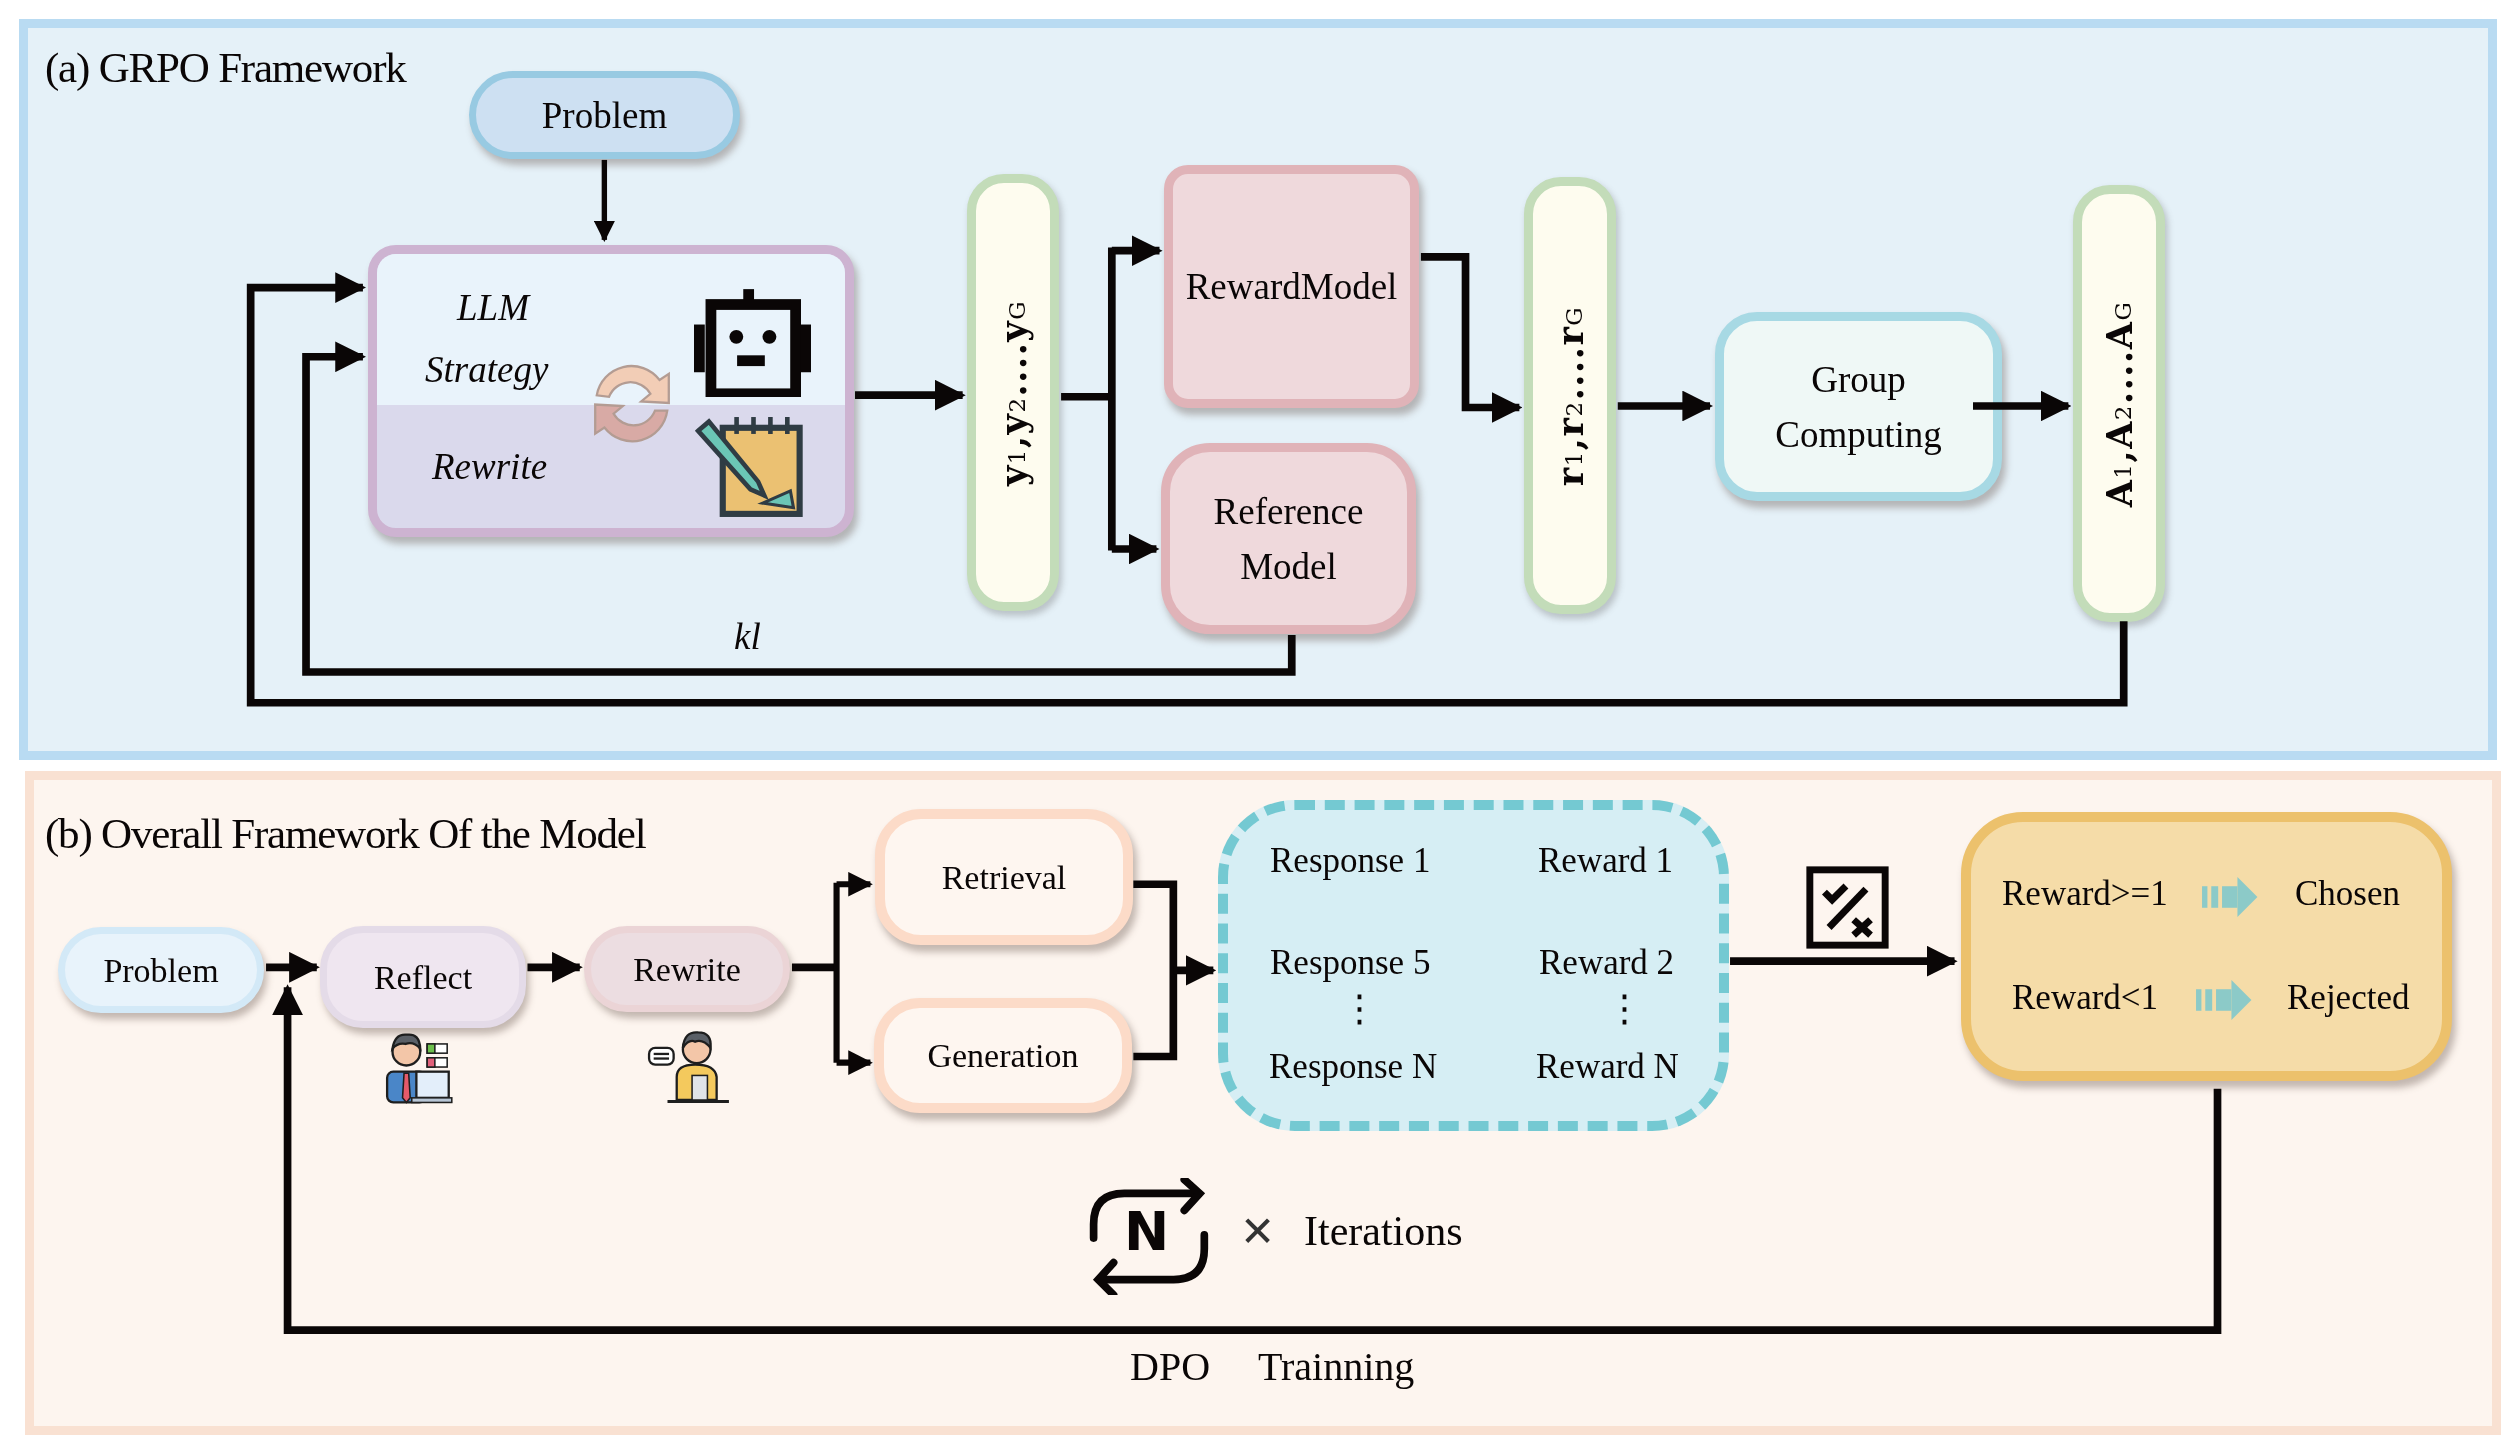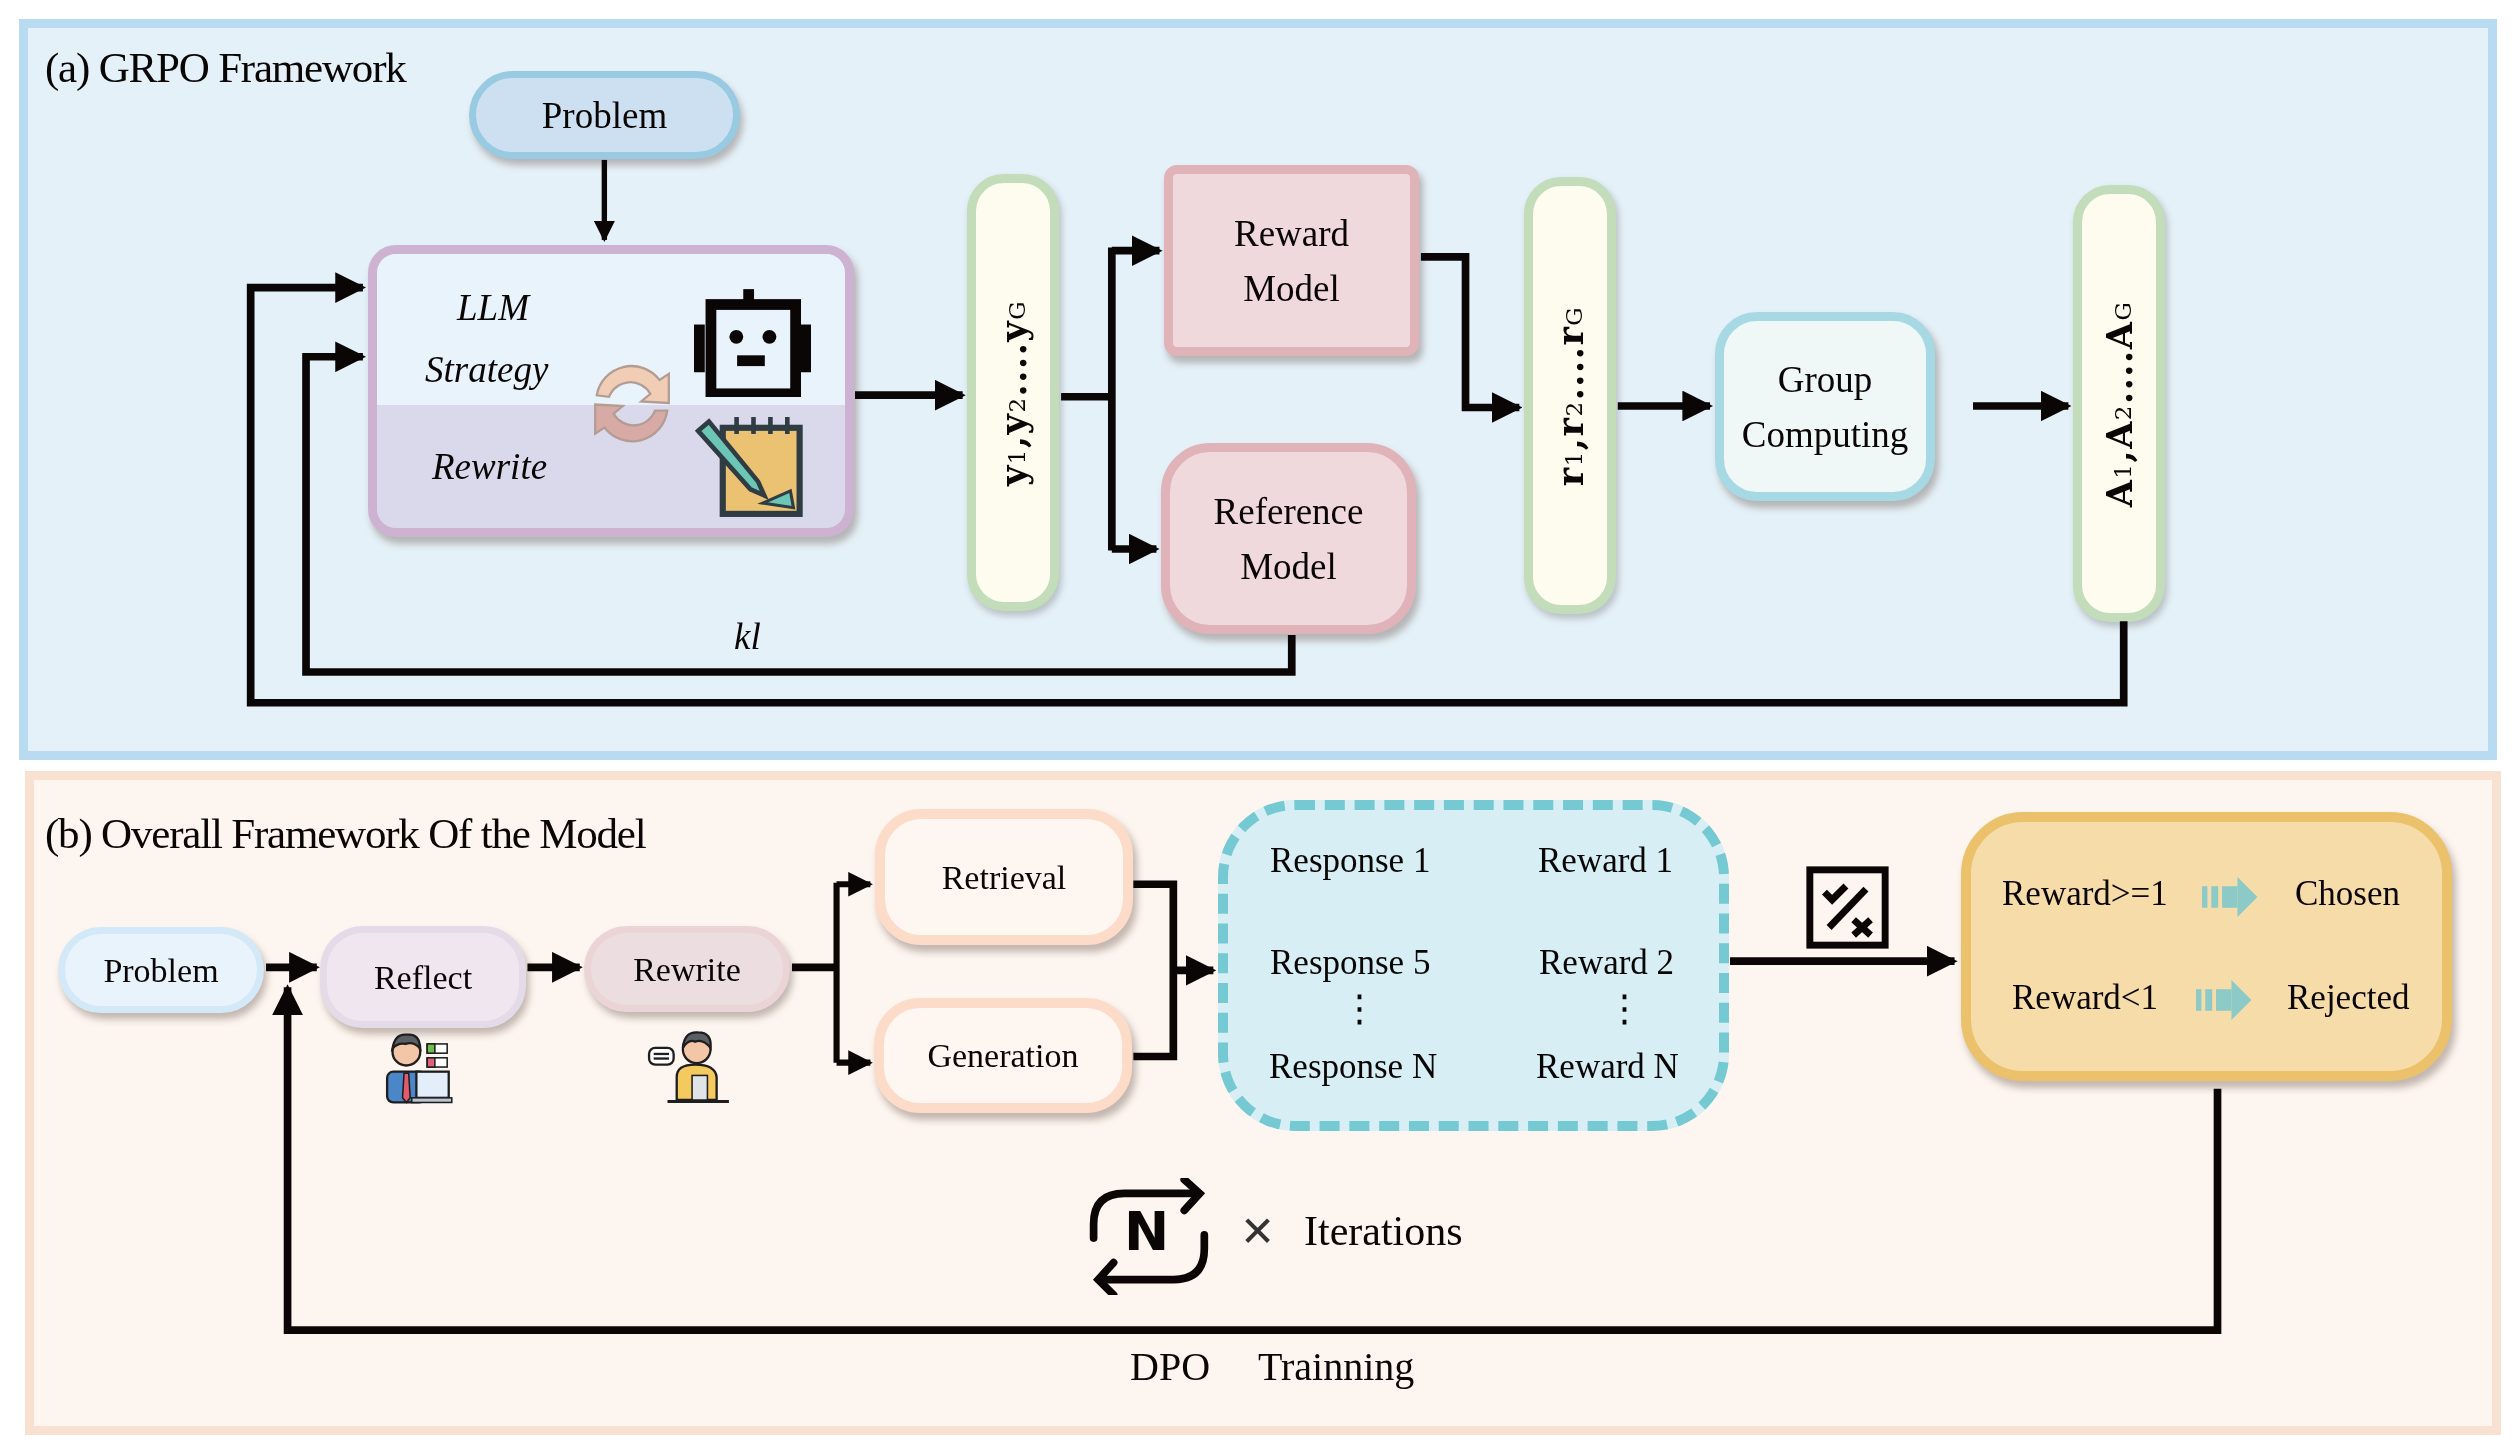--- a/index.html
+++ b/index.html
@@ -63,37 +63,37 @@
     <path d="M92 112 L128 96 L132 118 Z" fill="#6bc6b6" stroke="#2f3c44" stroke-width="4"></path>
   </svg>
 </div>
 
 <div class="pill-v" style="left:967px;top:174px;width:92px;height:437px;">
   <div class="vlabel">
     <span>y</span><sub>1</sub><span>,</span><span>y</span><sub>2</sub><span>....</span><span>y</span><sub>G</sub>
   </div>
 </div>
 
-<div class="box" style="left:1164px;top:165px;width:255px;height:191px;background:#efd9dc;border:9.2px solid #e0b3b8;border-radius:13px;flex-direction:column;">
+<div class="box" style="left:1164px;top:165px;width:255px;height:243px;background:#efd9dc;border:9.2px solid #e0b3b8;border-radius:24px;flex-direction:row;">
   <span>Reward</span>
   <span>Model</span>
 </div>
 
 <div class="box" style="left:1161px;top:443px;width:255px;height:191px;background:#efd9dc;border:9.2px solid #e0b3b8;border-radius:49px;flex-direction:column;">
   <span>Reference</span>
   <span>Model</span>
 </div>
 
 <div class="pill-v" style="left:1524px;top:177px;width:92px;height:437px;">
   <div class="vlabel">
     <span>r</span><sub>1</sub><span>,</span><span>r</span><sub>2</sub><span>....</span><span>r</span><sub>G</sub>
   </div>
 </div>
 
-<div class="box" style="left:1715px;top:312px;width:220px;height:189px;background:#eff8f6;border:9.2px solid #a7d9e4;border-radius:42px;flex-direction:column;">
+<div class="box" style="left:1715px;top:312px;width:287px;height:189px;background:#eff8f6;border:9.2px solid #a7d9e4;border-radius:42px;flex-direction:column;">
   <span>Group</span>
   <span>Computing</span>
 </div>
 
 <div class="pill-v" style="left:2073px;top:185px;width:92px;height:437px;">
   <div class="vlabel">
     <span>A</span><sub>1</sub><span>,</span><span>A</span><sub>2</sub><span>....</span><span>A</span><sub>G</sub>
   </div>
 </div>
 

